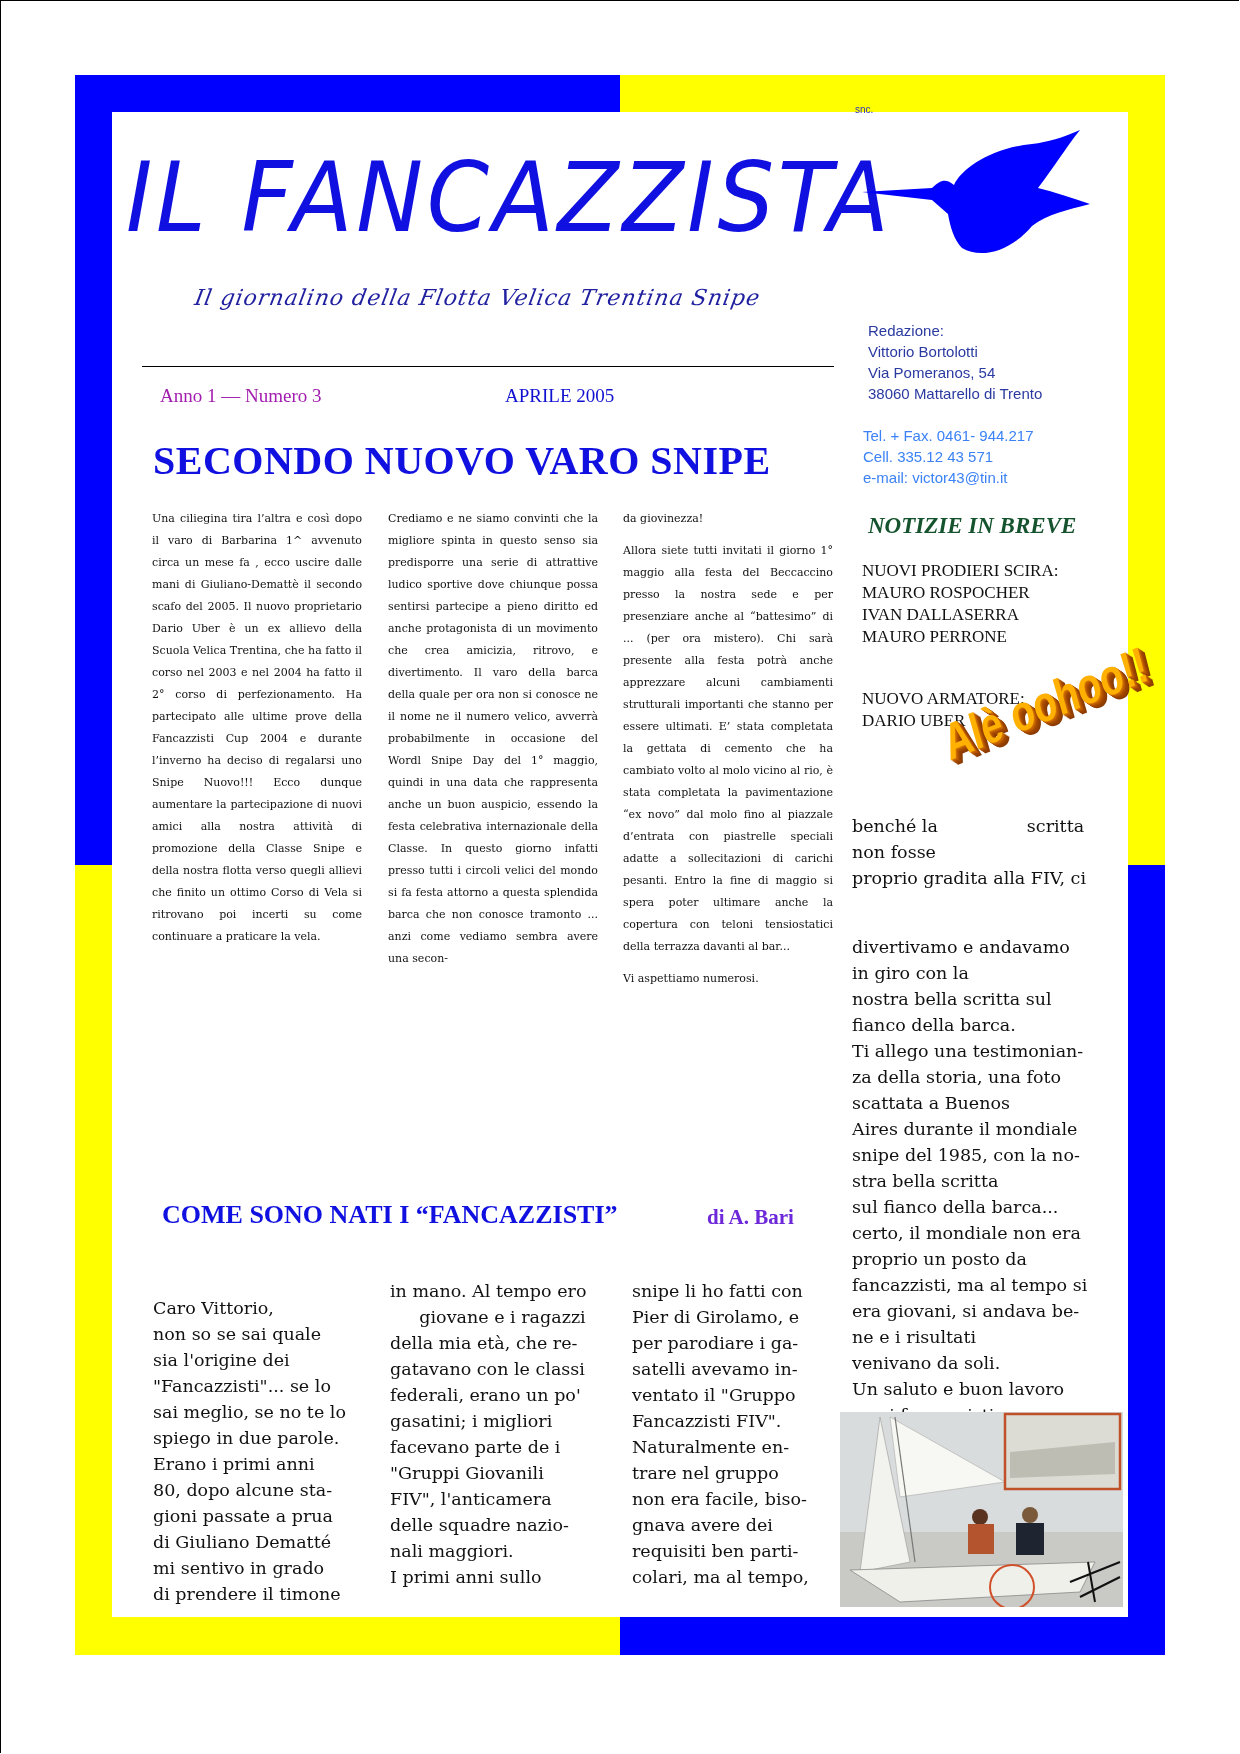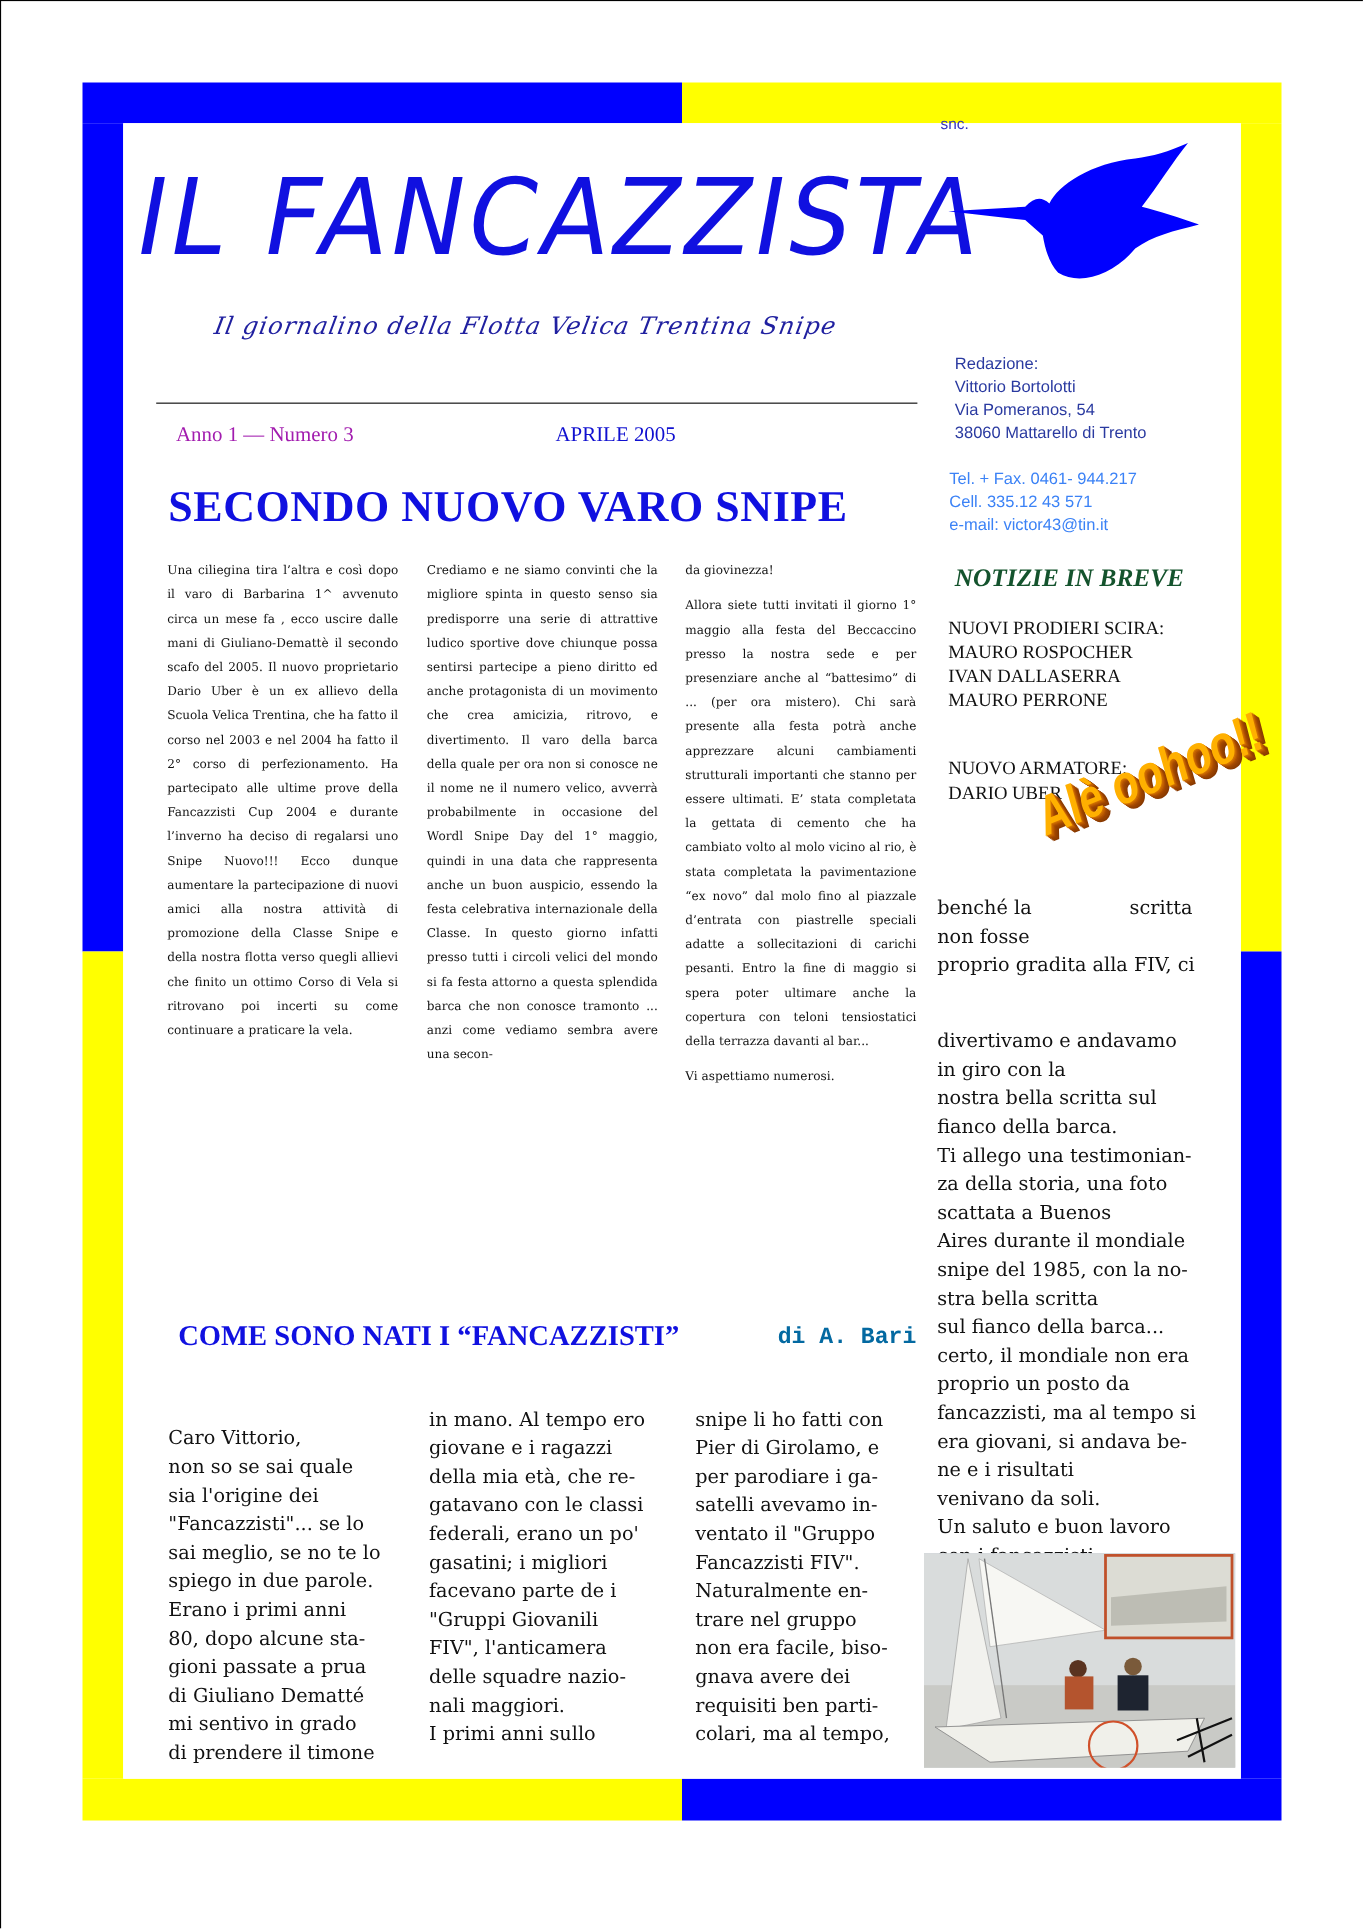--- a/index.html
+++ b/index.html
@@ -5,21 +5,21 @@
   html, body { margin: 0; padding: 0; }
   body { width: 1240px; height: 1754px; background: #ffffff; position: relative; overflow: hidden; font-family: "Liberation Serif", serif; }
   .page-edge { position: absolute; left: 0; top: 0; width: 1239px; height: 1753px; border-left: 1px solid #000; border-top: 1px solid #000; box-sizing: border-box; }
   .frame { position: absolute; }
   .blue { background: #0000ff; }
   .yellow { background: #ffff00; }
   .inner { position: absolute; left: 112px; top: 112px; width: 1016px; height: 1505px; background: #ffffff; }
 
   .masthead-title { position: absolute; left: 126px; top: 150px; font-family: "DejaVu Sans", sans-serif; font-size: 96px; font-style: italic; font-weight: normal; color: #1010e0; letter-spacing: 4px; transform: scaleX(0.93); transform-origin: left top; line-height: 1; }
   .bird { position: absolute; left: 862px; top: 130px; width: 230px; height: 130px; }
-  .tiny-mark { position: absolute; left: 855px; top: 104px; font-family: "Liberation Sans", sans-serif; font-size: 14px; color: #3030c0; }
+  .tiny-mark { position: absolute; left: 855px; top: 104px; font-family: "Liberation Sans", sans-serif; font-size: 10px; color: #3030c0; }
   .subtitle { position: absolute; left: 195px; top: 285px; font-family: "DejaVu Serif", serif; font-style: italic; font-size: 22px; color: #2020a0; letter-spacing: 1px; transform: skewX(-10deg); }
 
   .redazione { position: absolute; left: 868px; top: 320px; font-family: "Liberation Sans", sans-serif; font-size: 15px; color: #2a3aa0; line-height: 21px; }
   .contacts { position: absolute; left: 863px; top: 425px; font-family: "Liberation Sans", sans-serif; font-size: 15px; color: #3b82f6; line-height: 21px; }
 
   .rule { position: absolute; left: 142px; top: 366px; width: 692px; height: 1px; background: #000; }
   .issue { position: absolute; left: 160px; top: 385px; font-size: 19px; color: #a21caf; }
   .date { position: absolute; left: 505px; top: 385px; font-size: 19px; color: #1010d0; }
   .headline { position: absolute; left: 153px; top: 437px; font-size: 40px; font-weight: bold; color: #1010e0; letter-spacing: 0.5px; white-space: nowrap; }
 
@@ -32,21 +32,21 @@
   .notizie-title { position: absolute; left: 868px; top: 513px; font-size: 23px; font-weight: bold; font-style: italic; color: #14532d; }
   .notizie { position: absolute; left: 862px; top: 560px; font-size: 17px; line-height: 22px; color: #111; }
   .notizie .gap { height: 40px; }
 
   .ale { position: absolute; left: 945px; top: 715px; font-family: "Liberation Sans", sans-serif; font-weight: bold; font-size: 50px; color: #ffb000; transform: rotate(-22deg) skewX(-6deg) scaleX(0.78); transform-origin: left center; white-space: nowrap;
     text-shadow: 1px 1px 0 #d07000, 2px 2px 0 #c06000, 3px 3px 0 #b05000, 4px 4px 0 #a04800, 5px 5px 0 #984000, 6px 6px 0 #904000, 7px 7px 0 #883800; }
 
   .letter-col { position: absolute; font-family: "DejaVu Serif", serif; font-size: 17.5px; line-height: 26px; color: #111; }
   .letter-right { left: 852px; top: 813px; width: 265px; }
   .article2-title { position: absolute; left: 162px; top: 1200px; font-size: 26px; font-weight: bold; color: #1010e0; white-space: nowrap; }
-  .article2-author { position: absolute; left: 707px; top: 1205px; font-size: 21px; font-weight: bold; color: #0369a1; font-family: Liberation Mono, monospace; }
+  .article2-author { position: absolute; left: 707px; top: 1205px; font-size: 21px; font-weight: bold; color: #6d28d9; }
   .letter-c1 { left: 153px; top: 1295px; width: 225px; }
   .letter-c2 { left: 390px; top: 1278px; width: 225px; }
   .letter-c3 { left: 632px; top: 1278px; width: 225px; }
 
   .photo { position: absolute; left: 840px; top: 1412px; width: 283px; height: 195px; background: linear-gradient(180deg, #c8cfd4 0%, #e6e6e2 40%, #d8d8d2 75%, #b9bcb8 100%); overflow: hidden; }
   .photo svg { width: 100%; height: 100%; display: block; }
 </style>
 </head>
 <body>
 
@@ -124,21 +124,21 @@
     <div style="white-space: pre;">spiego in due parole.</div>
     <div style="white-space: pre;">Erano i primi anni</div>
     <div style="white-space: pre;">80, dopo alcune sta-</div>
     <div style="white-space: pre;">gioni passate a prua</div>
     <div style="white-space: pre;">di Giuliano Dematté</div>
     <div style="white-space: pre;">mi sentivo in grado</div>
     <div style="white-space: pre;">di prendere il timone</div>
   </div>
 <div class="letter-col letter-c2" id="a2c2">
     <div style="white-space: pre;">in mano. Al tempo ero</div>
-    <div style="white-space: pre;">giovane e i ragazzi</div>
+    <div style="white-space: pre; text-align: center;">giovane e i ragazzi</div>
     <div style="white-space: pre;">della mia età, che re-</div>
     <div style="white-space: pre;">gatavano con le classi</div>
     <div style="white-space: pre;">federali, erano un po'</div>
     <div style="white-space: pre;">gasatini; i migliori</div>
     <div style="white-space: pre;">facevano parte de i</div>
     <div style="white-space: pre;">"Gruppi Giovanili</div>
     <div style="white-space: pre;">FIV", l'anticamera</div>
     <div style="white-space: pre;">delle squadre nazio-</div>
     <div style="white-space: pre;">nali maggiori.</div>
     <div style="white-space: pre;">I primi anni sullo</div>

